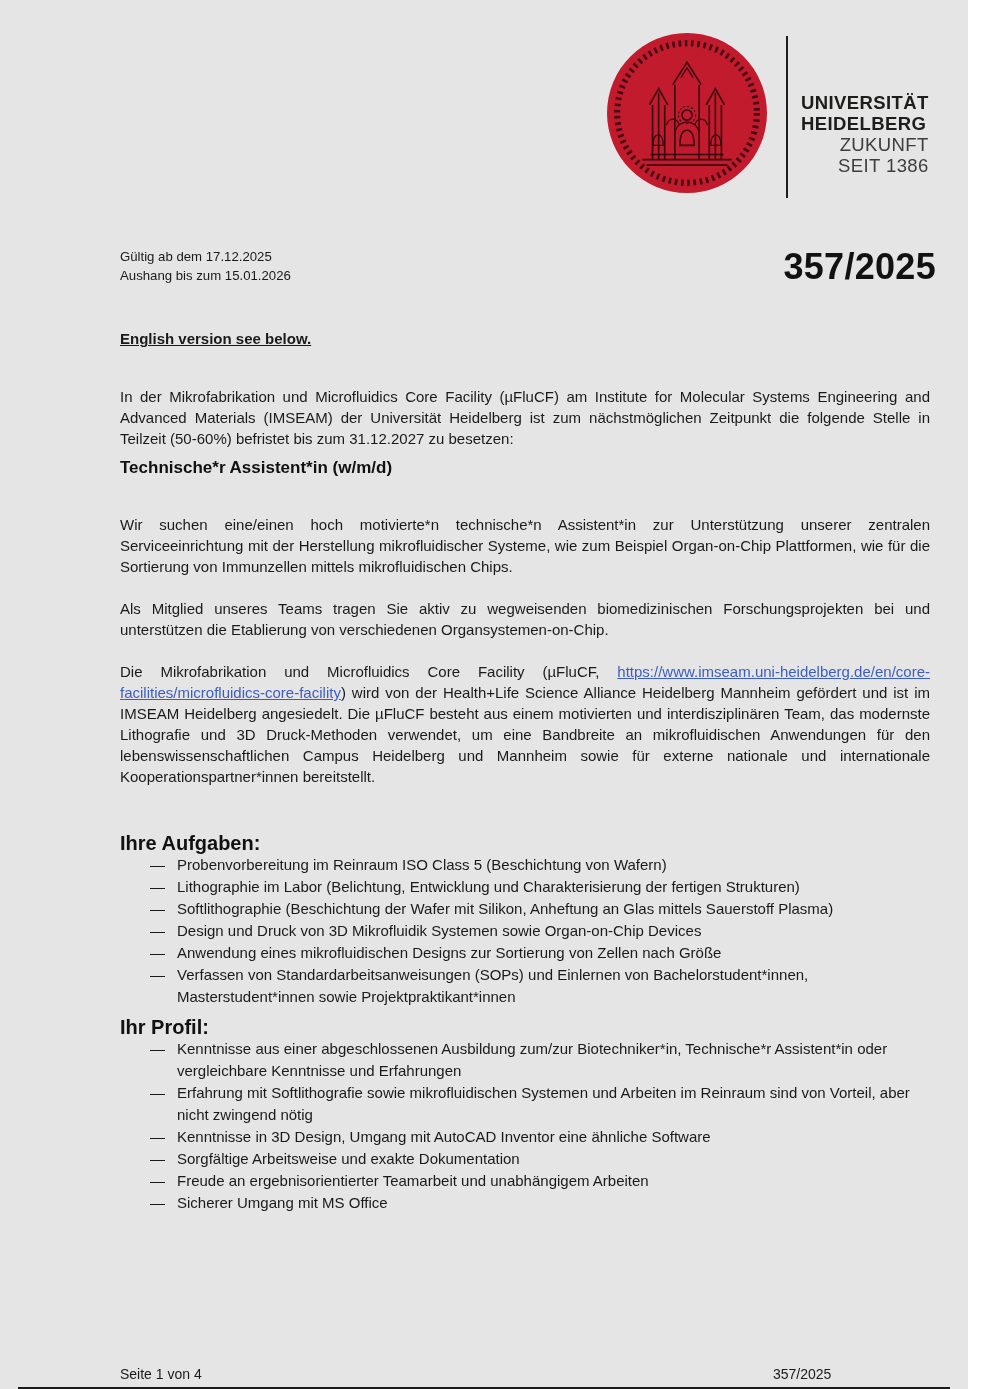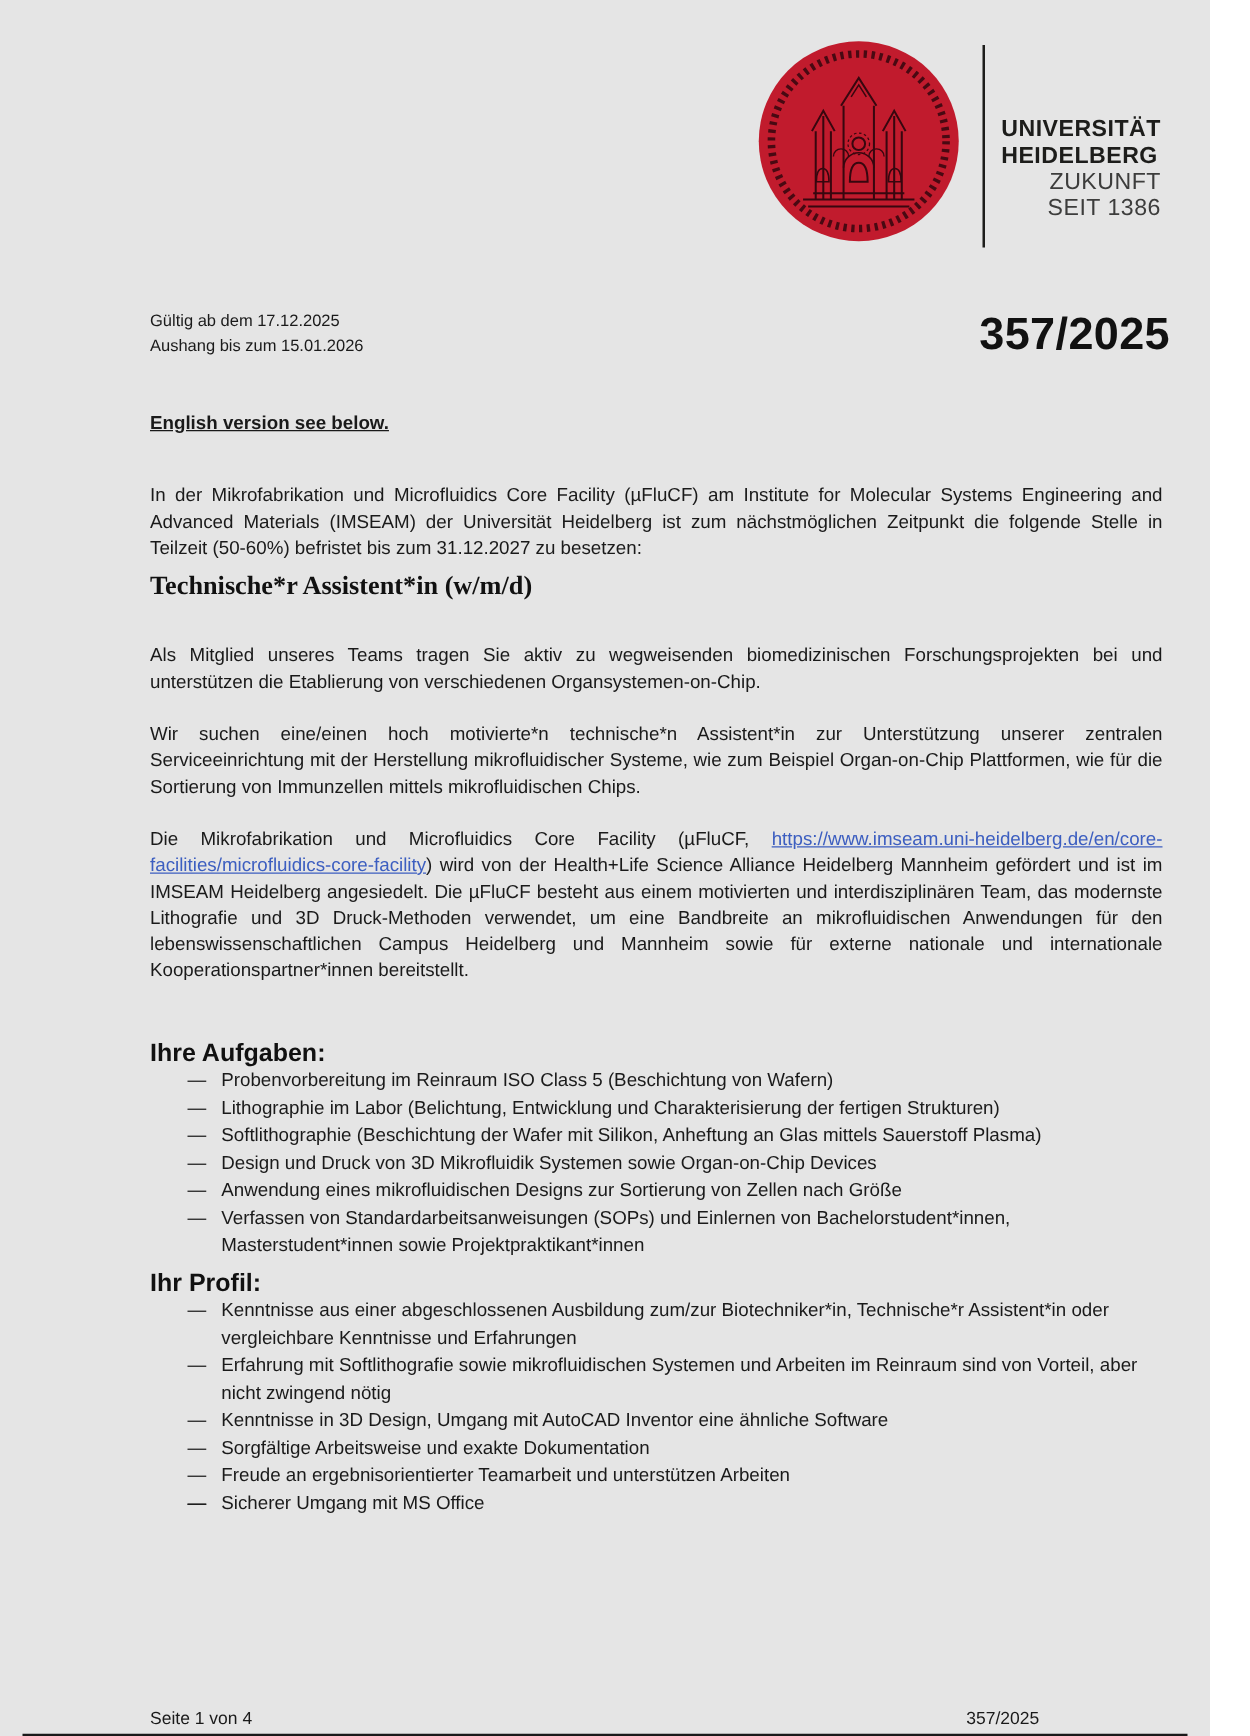--- a/index.html
+++ b/index.html
@@ -9,30 +9,30 @@
   }
 
   
   .seal { position:absolute; left:606px; top:32px; width:162px; height:162px; }
   .logo-divider { position:absolute; left:786px; top:36px; width:2px; height:162px; background:#1d1d1b; }
   .wordmark { position:absolute; left:801px; top:92px; font-size:18.5px; line-height:21px; letter-spacing:0.4px; }
   .wm-bold  { font-weight:bold; color:#1d1d1b; }
   .wm-light { font-weight:normal; color:#3d3d3c;text-align:right; }
 
   
-  .meta { position:absolute; left:120px; right:32px; top:246px; display:flex; justify-content:space-between; align-items:flex-end; }
+  .meta { position:absolute; left:120px; right:32px; top:246px; display:flex; justify-content:space-between; align-items:center; }
   .dates { font-size:13.2px; line-height:19.5px; }
   .refnum { font-size:36px; font-weight:bold; line-height:38px; color:#111; letter-spacing:0.3px; margin-top:2px; }
 
   
   .content { position:absolute; left:120px; top:328px; width:810px; font-size:15px; line-height:21px; color:#1a1a1a; }
   .english { font-weight:bold; text-decoration:underline; margin:0 0 37px 0; }
   .para { text-align:justify; margin:0 0 21px 0; }
   .p1 { margin-bottom:7px; }
-  .job-title { font-size:21px; font-weight:bold; line-height:24px; margin:0 0 34px 0; color:#111;font-family:Liberation Serif, serif; }
+  .job-title { font-size:17px; font-weight:bold; line-height:24px; margin:0 0 34px 0; color:#111; }
   .p4 { margin-bottom:46px; }
   a.doc-link { color:#3c5ec0; text-decoration:underline; word-break:break-word; }
 
   .sec-heading { font-size:20px; font-weight:bold; line-height:21px; margin:0; color:#111; }
   .dash-list { list-style:none; margin:0 0 9px 0; padding:0; line-height:22px; }
   .dash-list li { position:relative; padding-left:57px; }
   .dash { position:absolute; left:30px; top:0; }
 
   
   .footer-page { position:absolute; left:120px; top:1366px; font-size:14px; }
@@ -83,23 +83,23 @@
     <div class="refnum">357/2025</div>
   </div>
 
   <main class="content">
     <p class="english">English version see below.</p>
 
     <p class="para p1">In der Mikrofabrikation und Microfluidics Core Facility (µFluCF) am Institute for Molecular Systems Engineering and Advanced Materials (IMSEAM) der Universität Heidelberg ist zum nächstmöglichen Zeitpunkt die folgende Stelle in Teilzeit (50-60%) befristet bis zum 31.12.2027 zu besetzen:</p>
 
     <h1 class="job-title">Technische*r Assistent*in (w/m/d)</h1>
 
+    <p class="para">Wir suchen eine/einen hoch motivierte*n technische*n Assistent*in zur Unterstützung unserer zentralen Serviceeinrichtung mit der Herstellung mikrofluidischer Systeme, wie zum Beispiel Organ-on-Chip Plattformen, wie für die Sortierung von Immunzellen mittels mikrofluidischen Chips.</p>
+
     <p class="para">Als Mitglied unseres Teams tragen Sie aktiv zu wegweisenden biomedizinischen Forschungsprojekten bei und unterstützen die Etablierung von verschiedenen Organsystemen-on-Chip.</p>
-
-    <p class="para">Wir suchen eine/einen hoch motivierte*n technische*n Assistent*in zur Unterstützung unserer zentralen Serviceeinrichtung mit der Herstellung mikrofluidischer Systeme, wie zum Beispiel Organ-on-Chip Plattformen, wie für die Sortierung von Immunzellen mittels mikrofluidischen Chips.</p>
 
     <p class="para p4"><span>Die Mikrofabrikation und Microfluidics Core Facility (µFluCF, </span><a href="#" class="doc-link">https://www.imseam.uni-heidelberg.de/en/core-facilities/microfluidics-core-facility</a><span>) wird von der Health+Life Science Alliance Heidelberg Mannheim gefördert und ist im IMSEAM Heidelberg angesiedelt. Die µFluCF besteht aus einem motivierten und interdisziplinären Team, das modernste Lithografie und 3D Druck-Methoden verwendet, um eine Bandbreite an mikrofluidischen Anwendungen für den lebenswissenschaftlichen Campus Heidelberg und Mannheim sowie für externe nationale und internationale Kooperationspartner*innen bereitstellt.</span></p>
 
     <section>
       <h2 class="sec-heading">Ihre Aufgaben:</h2>
       <ul class="dash-list">
         <li><span class="dash">—</span><span>Probenvorbereitung im Reinraum ISO Class 5 (Beschichtung von Wafern)</span></li>
         <li><span class="dash">—</span><span>Lithographie im Labor (Belichtung, Entwicklung und Charakterisierung der fertigen Strukturen)</span></li>
         <li><span class="dash">—</span><span>Softlithographie (Beschichtung der Wafer mit Silikon, Anheftung an Glas mittels Sauerstoff Plasma)</span></li>
         <li><span class="dash">—</span><span>Design und Druck von 3D Mikrofluidik Systemen sowie Organ-on-Chip Devices</span></li>
@@ -108,21 +108,21 @@
       </ul>
     </section>
 
     <section>
       <h2 class="sec-heading">Ihr Profil:</h2>
       <ul class="dash-list">
         <li><span class="dash">—</span><span>Kenntnisse aus einer abgeschlossenen Ausbildung zum/zur Biotechniker*in, Technische*r Assistent*in oder vergleichbare Kenntnisse und Erfahrungen</span></li>
         <li><span class="dash">—</span><span>Erfahrung mit Softlithografie sowie mikrofluidischen Systemen und Arbeiten im Reinraum sind von Vorteil, aber nicht zwingend nötig</span></li>
         <li><span class="dash">—</span><span>Kenntnisse in 3D Design, Umgang mit AutoCAD Inventor eine ähnliche Software</span></li>
         <li><span class="dash">—</span><span>Sorgfältige Arbeitsweise und exakte Dokumentation</span></li>
-        <li><span class="dash">—</span><span>Freude an ergebnisorientierter Teamarbeit und unterstützen Arbeiten</span></li>
+        <li><span class="dash">—</span><span>Freude an ergebnisorientierter Teamarbeit und unabhängigem Arbeiten</span></li>
         <li><span class="dash">—</span></li>
         <li><span class="dash">—</span><span>Sicherer Umgang mit MS Office</span></li>
       </ul>
     </section>
   </main>
 
   <div class="footer-page">Seite 1 von 4</div>
   <div class="footer-ref">357/2025</div>
   <div class="page-edge"></div>
 

